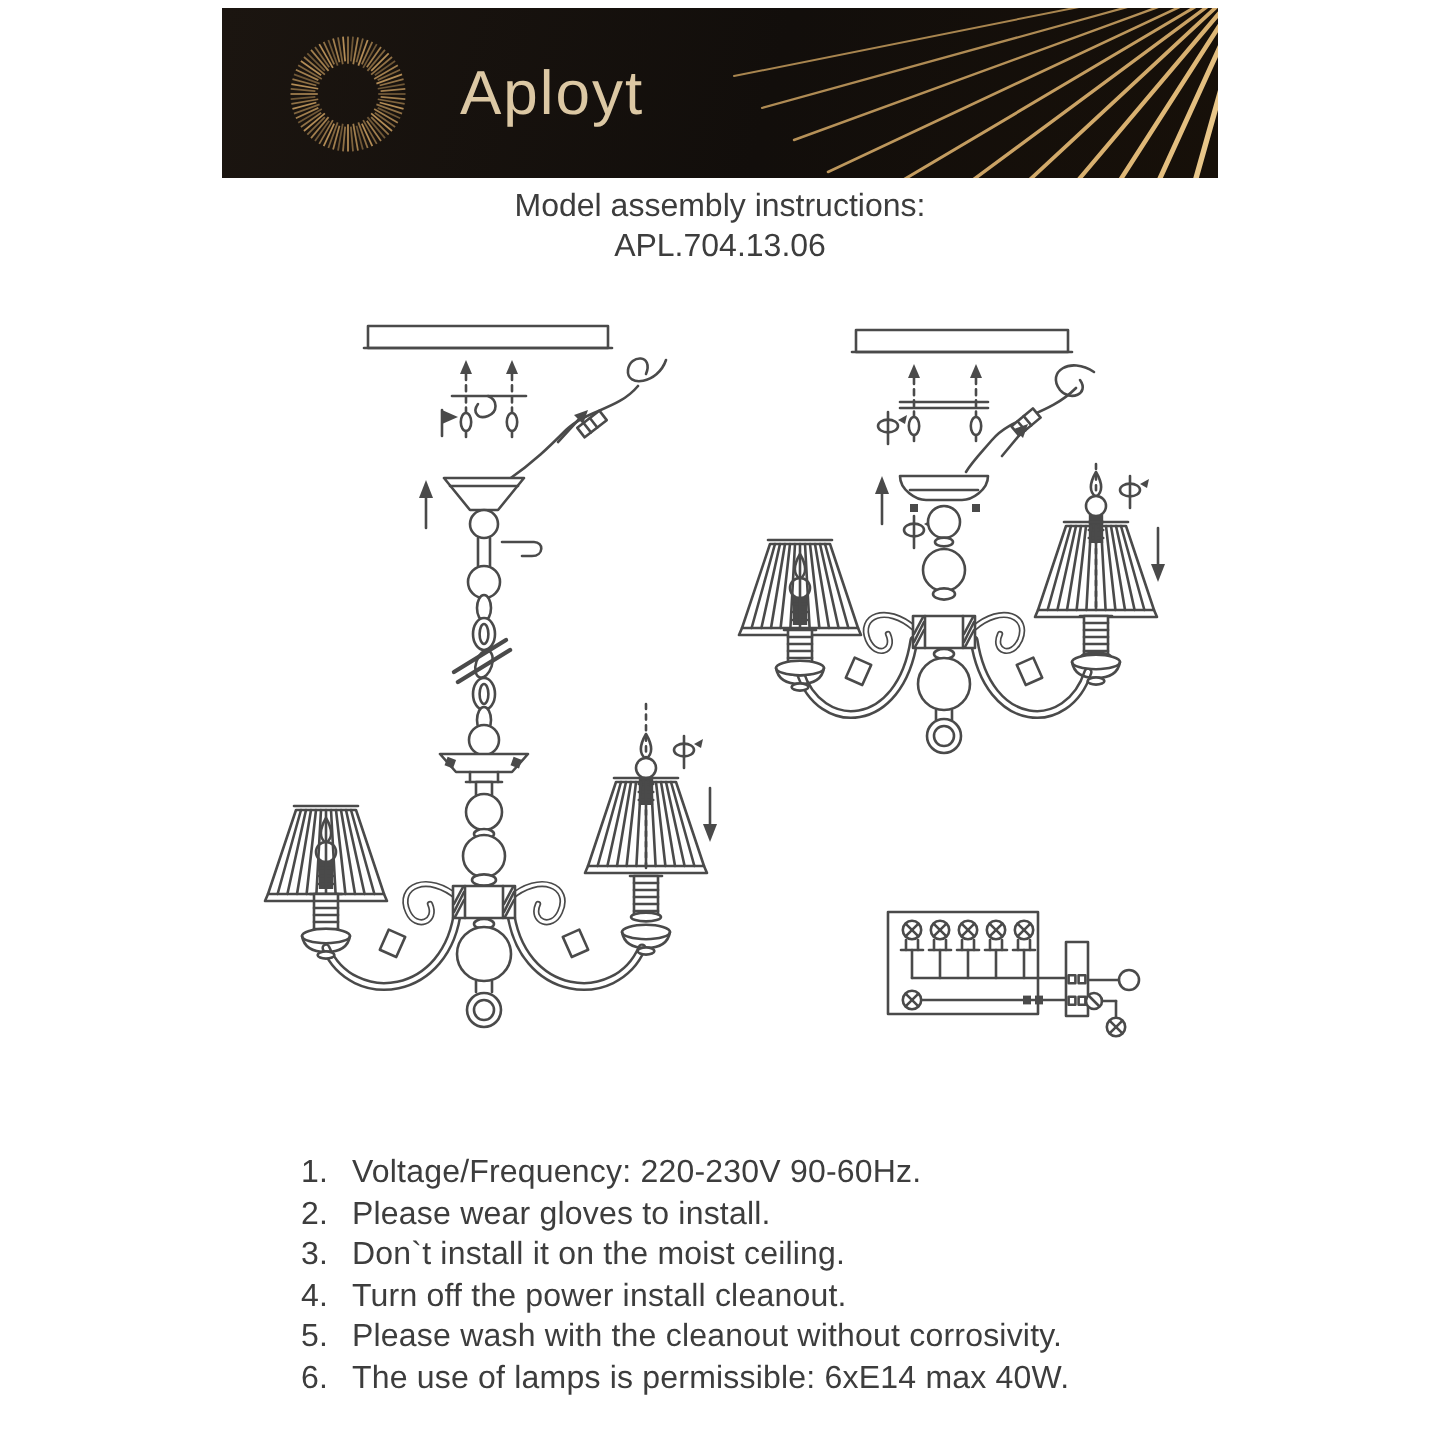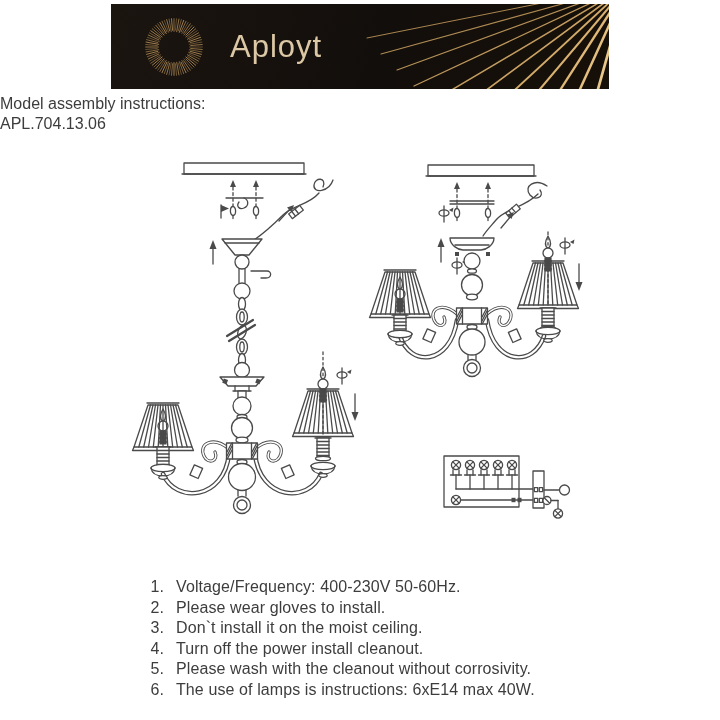--- a/index.html
+++ b/index.html
@@ -6,21 +6,21 @@
   .page{position:relative;width:720px;height:704px;background:#fff;overflow:hidden;
         font-family:"Liberation Sans", sans-serif;color:#3d3d3d;}
   
   .banner{position:absolute;left:111px;top:4px;width:498px;height:85px;overflow:hidden;
           background:linear-gradient(105deg,#1b1510 0%,#120e0b 55%,#171009 100%);}
   .burst{position:absolute;left:24px;top:4px;width:78px;height:78px;}
   .wordmark{position:absolute;left:119px;top:24px;font-size:31px;font-weight:400;
             letter-spacing:1px;color:#dcc8a4;line-height:38px;}
   .rays{position:absolute;left:0;top:0;width:498px;height:85px;}
   
-  .title-block{position:absolute;left:0;top:94px;width:720px;
+  .title-block{position:absolute;left:0;top:94px;width:720px;text-align:center;
                font-size:16px;line-height:20px;color:#3d3d3d;}
   
   #diagram{position:absolute;left:0;top:0;width:720px;height:720px;}
   #diagram :is(path,line,rect,circle,ellipse){stroke:#4a4a4a;fill:none;stroke-width:1.3;
         stroke-linecap:round;stroke-linejoin:round;}
   #diagram .w{fill:#ffffff;}
   #diagram .f{fill:#4a4a4a;stroke:none;}
   #diagram .arm{stroke-width:4.6;}
   #diagram .armw{stroke:#ffffff;stroke-width:2.1;}
   #diagram .c2{stroke-width:3.2;}
@@ -437,36 +437,36 @@
         <line x1="551" y1="500.5" x2="558" y2="500.5"></line>
         <line x1="558" y1="500.5" x2="558" y2="509"></line>
         <use href="#lampx" x="558" y="513.5"></use>
       </g>
     </g>
   </svg>
 
   <div class="instructions">
     <div class="row">
       <span class="num">1.</span>
-      <span>Voltage/Frequency: 400-230V 50-60Hz.</span>
+      <span>Voltage/Frequency: 220-230V 90-60Hz.</span>
     </div>
     <div class="row">
       <span class="num">2.</span>
       <span>Please wear gloves to install.</span>
     </div>
     <div class="row">
       <span class="num">3.</span>
       <span>Don`t install it on the moist ceiling.</span>
     </div>
     <div class="row">
       <span class="num">4.</span>
       <span>Turn off the power install cleanout.</span>
     </div>
     <div class="row">
       <span class="num">5.</span>
       <span>Please wash with the cleanout without corrosivity.</span>
     </div>
     <div class="row">
       <span class="num">6.</span>
-      <span>The use of lamps is instructions: 6xE14 max 40W.</span>
+      <span>The use of lamps is permissible: 6xE14 max 40W.</span>
     </div>
   </div>
 </div>
 
 </body></html>

